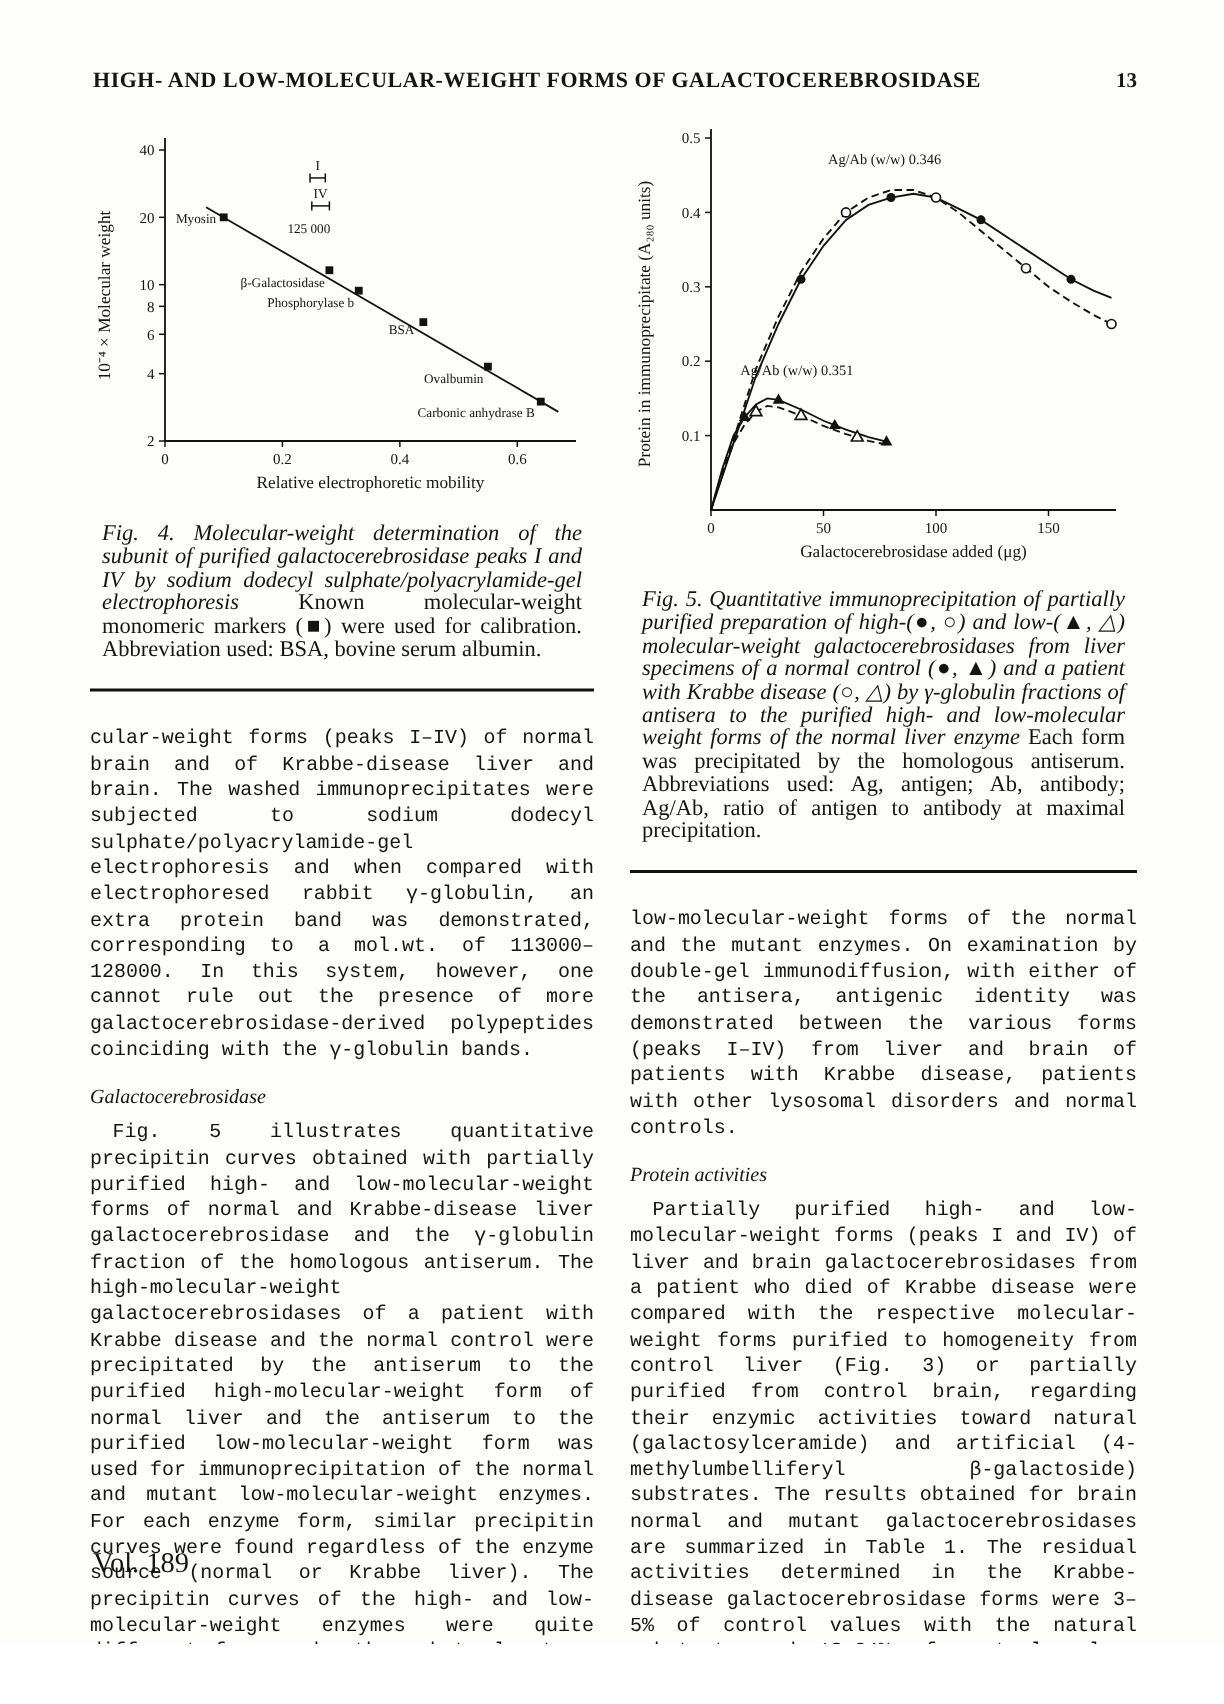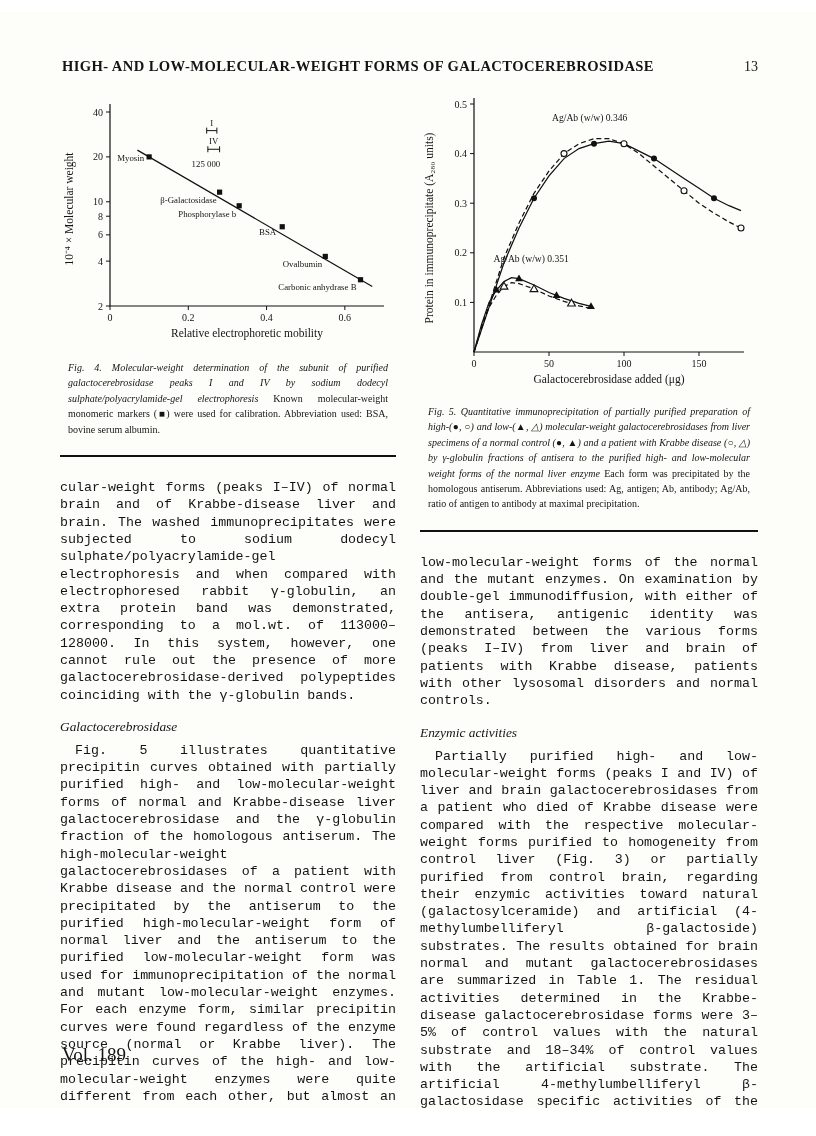--- a/index.html
+++ b/index.html
@@ -1,33 +1,33 @@
 <!DOCTYPE html>
 <html><head>
 <meta charset="utf-8">
 <style>
   * { box-sizing: border-box; }
   html, body { margin: 0; padding: 0; background: #ffffff; }
   .page {
-    position: relative; width: 816px; height: 1096px; margin: 12px auto;
+    position: relative; width: 816px; height: 1096px; margin: 0 auto;
     background: #fdfdfa; color: #141414; overflow: hidden;
     font-family: "Liberation Serif", serif;
   }
   .running-head {
     position: absolute; top: 46px; left: 62px; right: 58px;
     display: flex; justify-content: space-between; align-items: baseline;
   }
   .head-title { font-weight: bold; font-size: 14.6px; letter-spacing: 0.4px; }
-  .page-num { font-size: 14px; }
+  .page-num { font-size: 14px; font-weight: bold; }
   .col { position: absolute; }
   .col-left  { left: 60px; top: 86px; width: 336px; }
   .col-right { left: 420px; top: 80px; width: 338px; }
   .figure { margin: 0; }
   .caption {
-    margin: 10px 8px 0 8px; font-size: 10px; line-height: 15.4px;
+    margin: 10px 8px 0 8px; font-size: 15px; line-height: 15.4px;
     text-align: justify;
   }
   .cap-italic { font-style: italic; }
   .rule { height: 2px; background: #111; margin-top: 18px; }
   .body-text { margin: 0; font-size: 13.3px; line-height: 17.3px; text-align: justify; font-family: Liberation Mono, monospace; }
   .mt-body { margin-top: 22px; }
   .subheading { font-size: 13.4px; font-style: italic; font-weight: normal; margin: 15px 0 7px 0; }
   .indent { text-indent: 15px; }
   .vol { position: absolute; left: 62px; top: 1032px; font-size: 19px; }
   svg text { user-select: none; }
@@ -156,19 +156,19 @@
           <text class="axlabel" transform="translate(13 136) rotate(-90)" text-anchor="middle">Protein in immunoprecipitate (A₂₈₀ units)</text>
         </svg>
       <figcaption class="caption">
         <span class="cap-italic">Fig. 5. Quantitative immunoprecipitation of partially purified preparation of high-(●, ○) and low-(▲, △) molecular-weight galactocerebrosidases from liver specimens of a normal control (●, ▲) and a patient with Krabbe disease (○, △) by γ-globulin fractions of antisera to the purified high- and low-molecular weight forms of the normal liver enzyme</span><span class="cap-roman"> Each form was precipitated by the homologous antiserum. Abbreviations used: Ag, antigen; Ab, antibody; Ag/Ab, ratio of antigen to antibody at maximal precipitation.</span>
       </figcaption>
     </figure>
 
     <div class="rule"></div>
 
     <p class="body-text mt-body">low-molecular-weight forms of the normal and the mutant enzymes. On examination by double-gel immunodiffusion, with either of the antisera, antigenic identity was demonstrated between the various forms (peaks I–IV) from liver and brain of patients with Krabbe disease, patients with other lysosomal disorders and normal controls.</p>
-    <h3 class="subheading">Enzymic activities</h3>
+    <h3 class="subheading">Protein activities</h3>
     <p class="body-text indent">Partially purified high- and low-molecular-weight forms (peaks I and IV) of liver and brain galactocerebrosidases from a patient who died of Krabbe disease were compared with the respective molecular-weight forms purified to homogeneity from control liver (Fig. 3) or partially purified from control brain, regarding their enzymic activities toward natural (galactosylceramide) and artificial (4-methylumbelliferyl β-galactoside) substrates. The results obtained for brain normal and mutant galactocerebrosidases are summarized in Table 1. The residual activities determined in the Krabbe-disease galactocerebrosidase forms were 3–5% of control values with the natural substrate and 18–34% of control values with the artificial substrate. The artificial 4-methylumbelliferyl β-galactosidase specific activities of the high-molecular-</p>
   </section>
 
   <footer class="vol">Vol. 189</footer>
 
 </div>
 
 </body></html>

